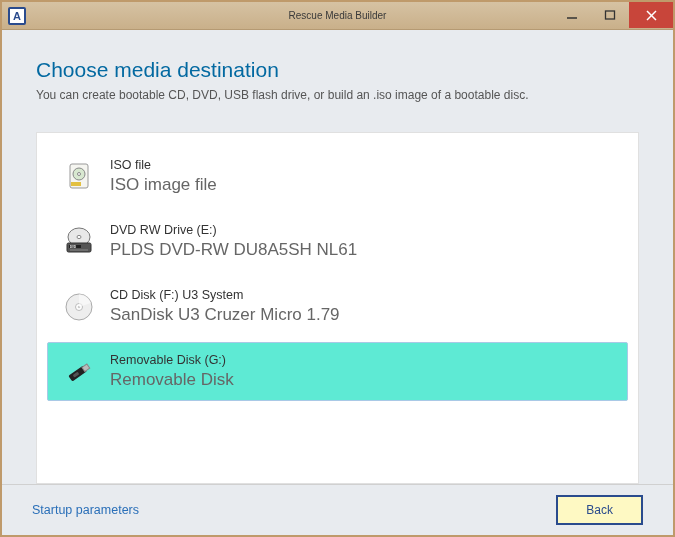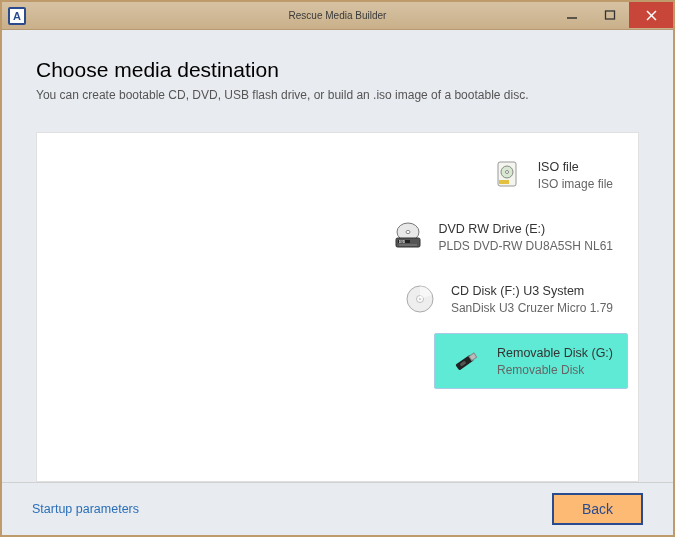--- a/index.html
+++ b/index.html
@@ -32,48 +32,48 @@
   .win-btn {
     width: 38px; height: 26px; display: flex; align-items: center; justify-content: center;
     font-size: 14px; color: #333;
   }
   .win-btn.close { background: #c8453a; color: #fff; width: 44px; font-size: 13px; }
   .win-btn.min svg, .win-btn.max svg { stroke: #333; }
   .content {
     flex: 1; padding: 28px 34px 0 34px;
     display: flex; flex-direction: column;
   }
-  .heading { font-size: 21px; color: #000000; font-weight: 400; margin-bottom: 6px; }
+  .heading { font-size: 21px; color: #0369a1; font-weight: 400; margin-bottom: 6px; }
   .subheading { font-size: 12px; color: #555; margin-bottom: 30px; }
   .panel {
     background: #fff; border: 1px solid #e0e0e0;
     flex: 1; padding: 14px 10px 20px 10px;
-    display: flex; flex-direction: column; gap: 6px; align-items: flex-end;
+    display: flex; flex-direction: column; gap: 6px;
   }
   .dest {
     display: flex; align-items: center; gap: 14px;
     padding: 10px 14px; border: 1px solid transparent; border-radius: 2px;
     cursor: pointer;
   }
   .dest.selected {
     background: #5eead4; border-color: #a9c9e6;
   }
   .dest-icon { width: 34px; height: 34px; flex-shrink: 0; }
   .dest-text { display: flex; flex-direction: column; gap: 3px; }
   .dest-title { font-size: 12.5px; color: #333; }
-  .dest-sub { font-size: 12px; color: #666; }
+  .dest-sub { font-size: 17px; color: #666; }
   .footer {
     border-top: 1px solid #d0d0d0;
     padding: 10px 30px;
     display: flex; align-items: center; justify-content: space-between;
   }
   .link { font-size: 12.5px; color: #2a6fb8; cursor: pointer; }
   .btn-back {
-    border: 2px solid #2a4b8d; background: #fdba74; color: #2a4b8d;
-    font-size: 14px; padding: 6px 28px; cursor: pointer; margin-left: 24px;
+    border: 2px solid #2a4b8d; background: #fef9c3; color: #2a4b8d;
+    font-size: 12px; padding: 6px 28px; cursor: pointer; margin-left: 24px;
   }
 </style>
 </head>
 <body>
 
 <div class="window">
   <div class="titlebar">
     <div class="app-icon">A</div>
     <div class="title-text">Rescue Media Builder</div>
     <div class="win-controls">

